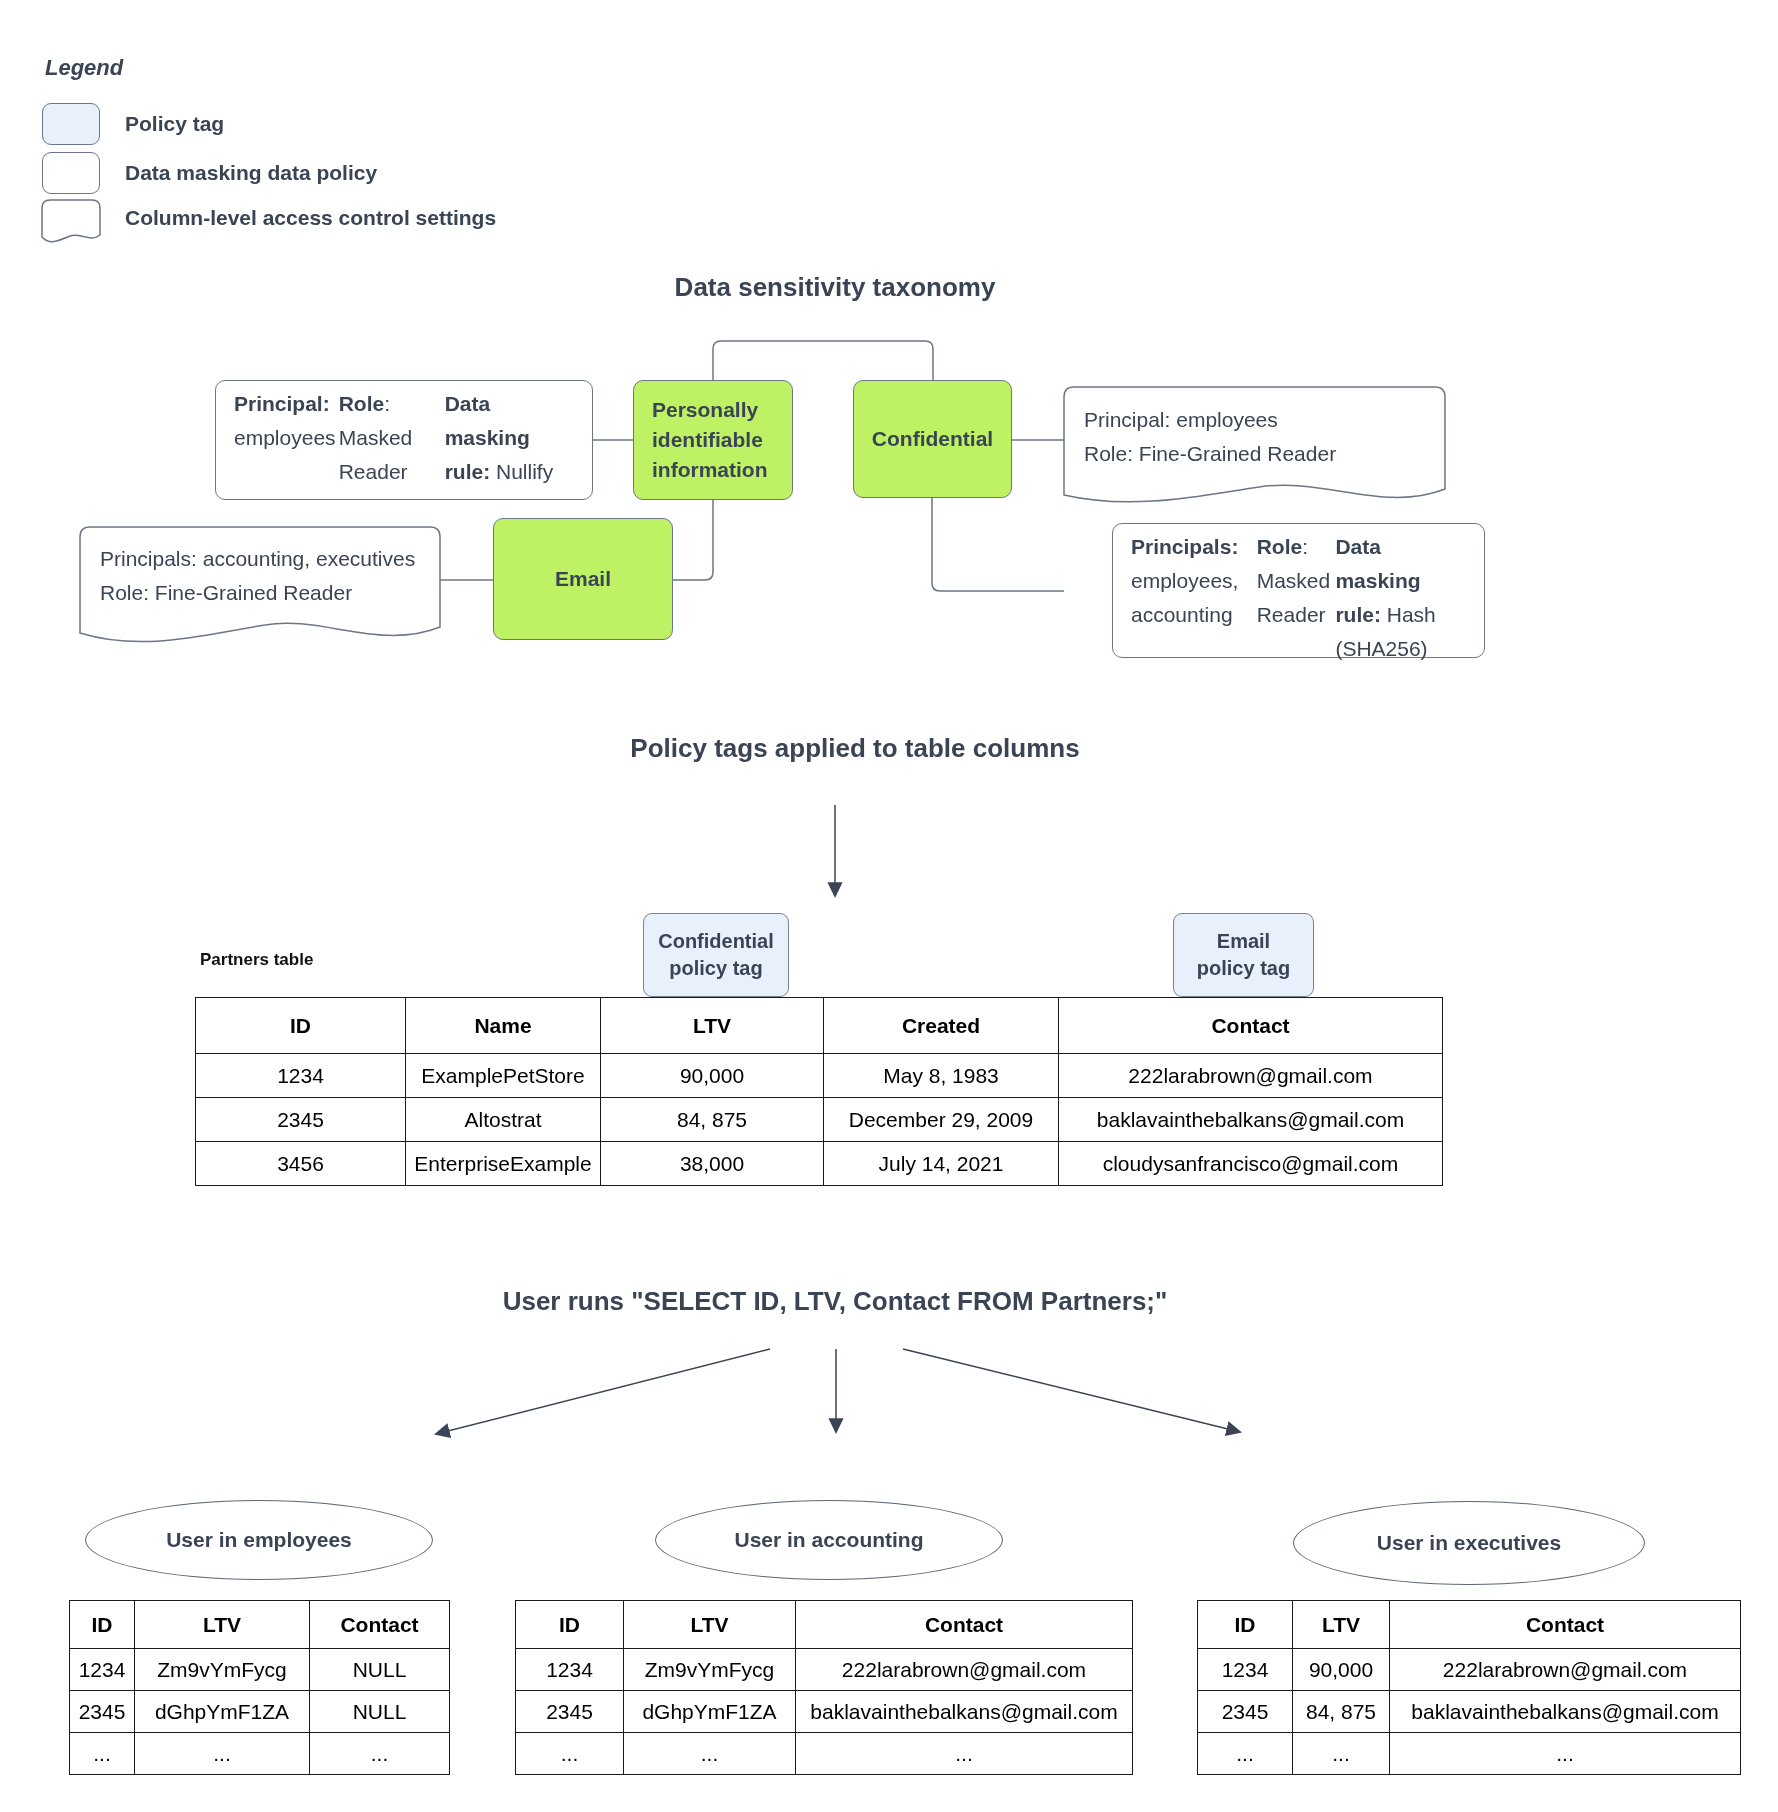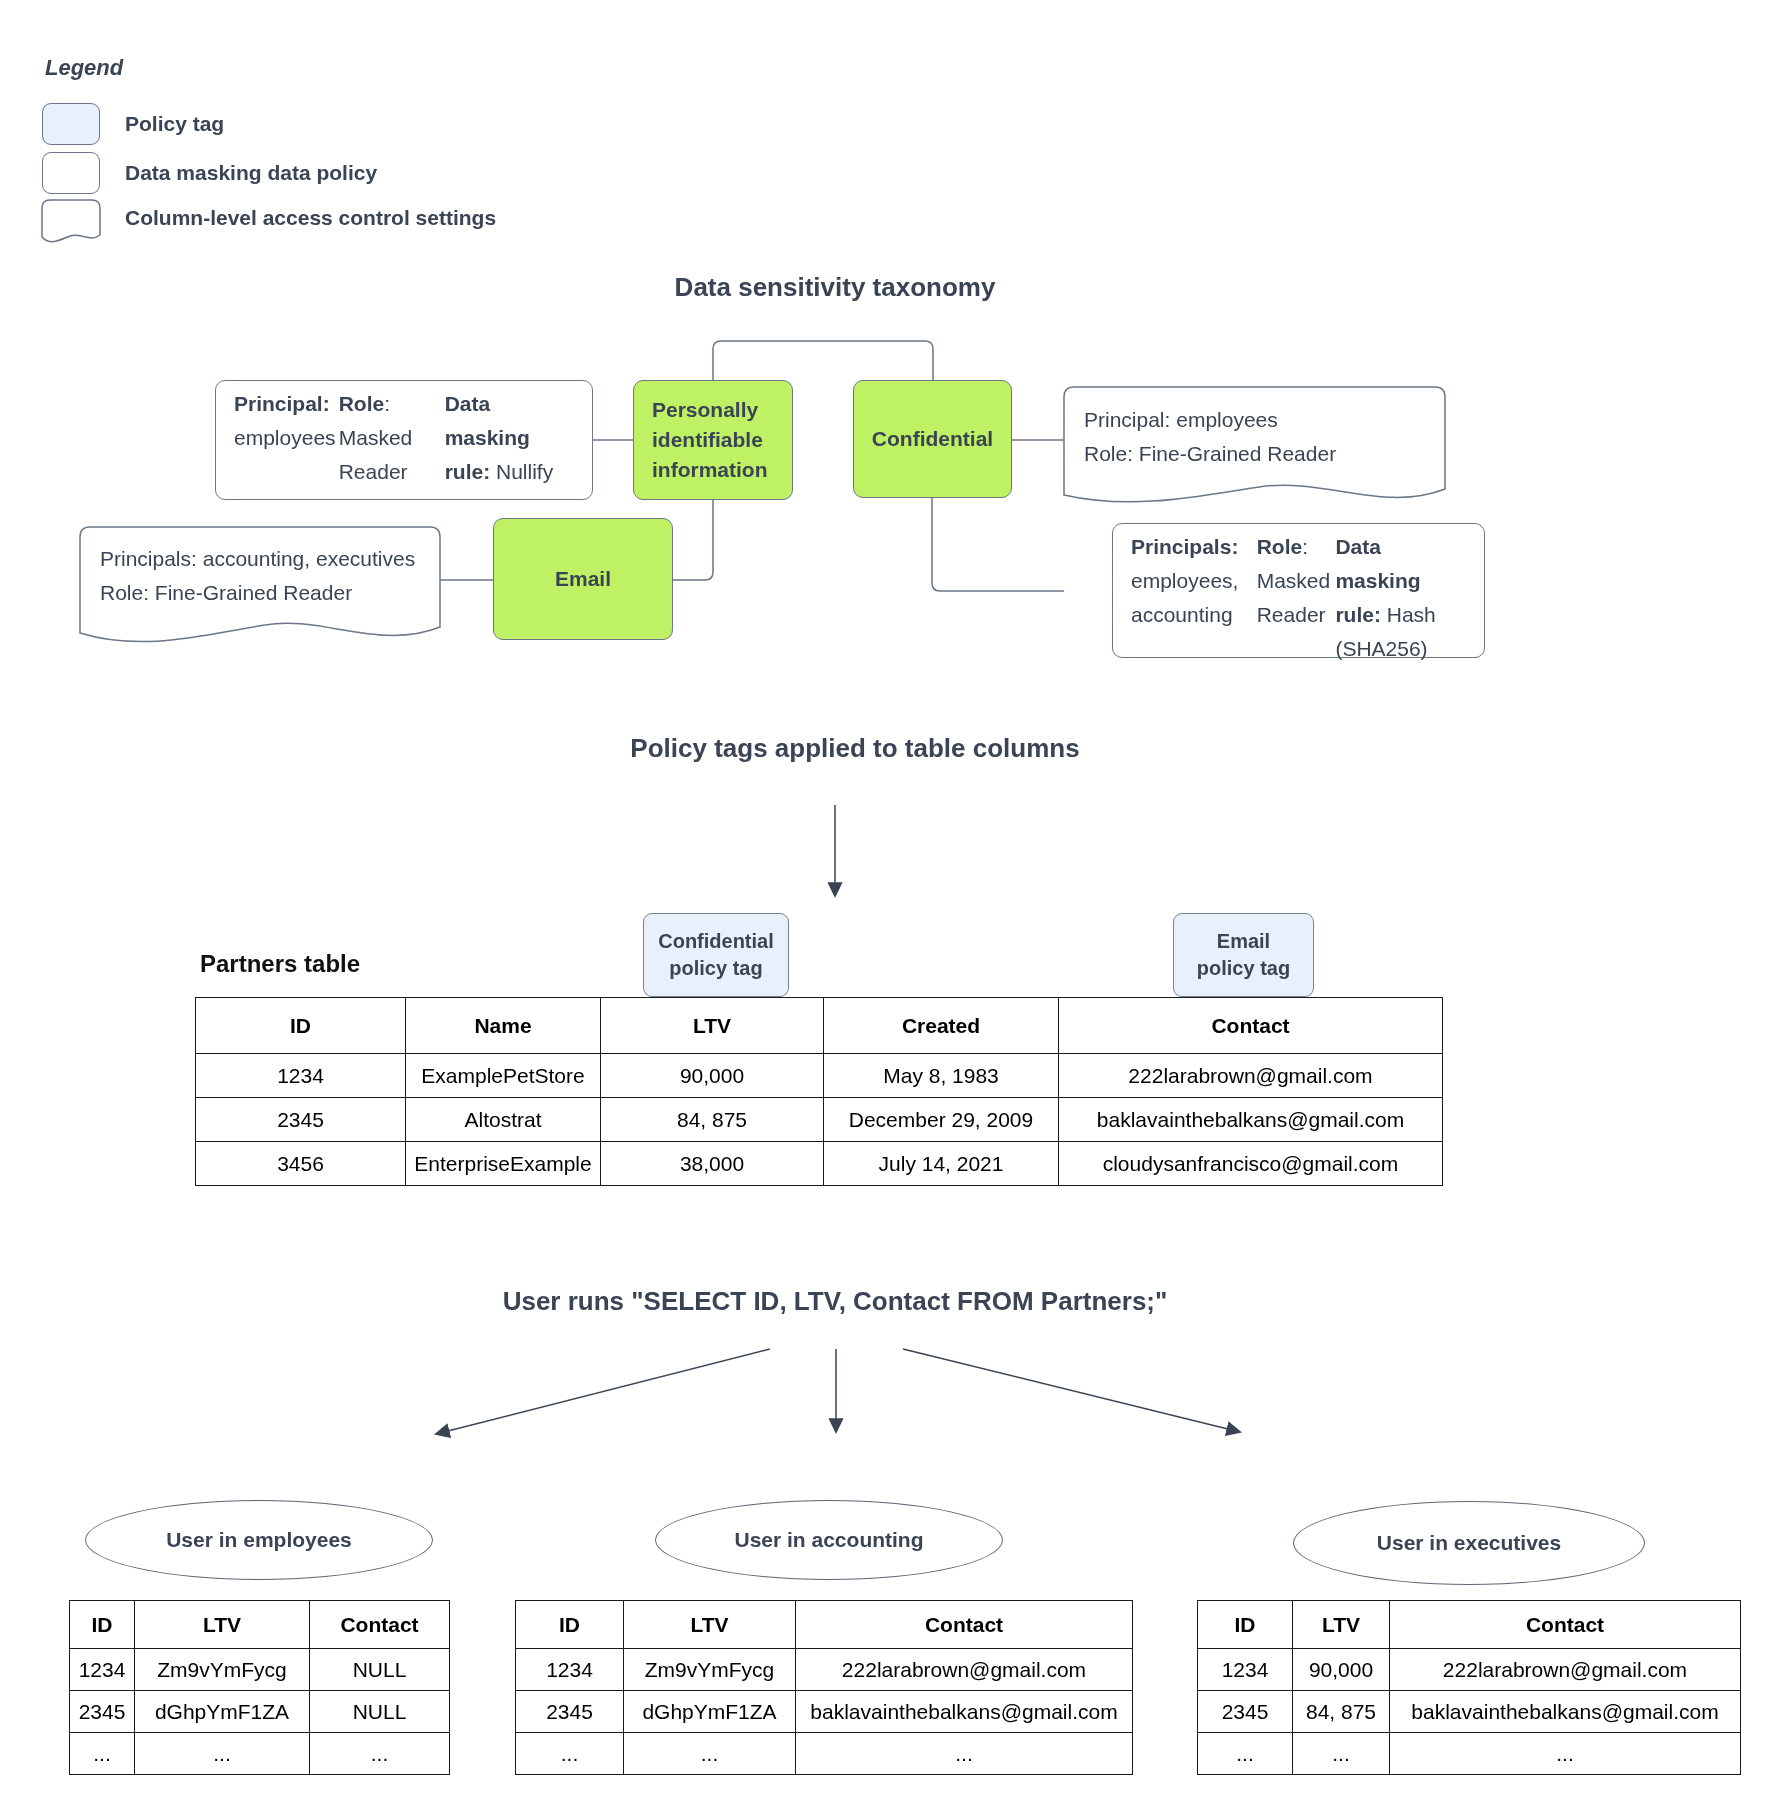--- a/index.html
+++ b/index.html
@@ -31,21 +31,21 @@
        padding:4px 20px;font-size:21px;line-height:34px;color:#3a4454;box-sizing:border-box;}
   
   .tag{border:1.5px solid #78828f;border-radius:9px;background:#e8f1fb;z-index:3;
        display:flex;flex-direction:column;justify-content:center;text-align:center;
        font-size:20px;font-weight:bold;color:#3a4454;line-height:27px;}
   
   table.dtable{position:absolute;border-collapse:collapse;table-layout:fixed;z-index:2;background:#ffffff;
        font-size:21px;color:#000000;}
   table.dtable th,table.dtable td{border:1.5px solid #1a1a1a;text-align:center;padding:0 4px;overflow:hidden;white-space:nowrap;}
   table.dtable th{font-weight:bold;}
-  .tbl-label{font-size:24px;font-weight:bold;color:#111111;z-index:2;white-space:nowrap;}
+  .tbl-label{font-size:17px;font-weight:bold;color:#111111;z-index:2;white-space:nowrap;}
   
   .oval{border:1.5px solid #5c6675;border-radius:50%;background:#ffffff;z-index:2;
         display:flex;align-items:center;justify-content:center;
         font-size:21px;font-weight:bold;color:#3a4454;}
 </style>
 </head>
 <body>
 
 <div id="canvas">
 

